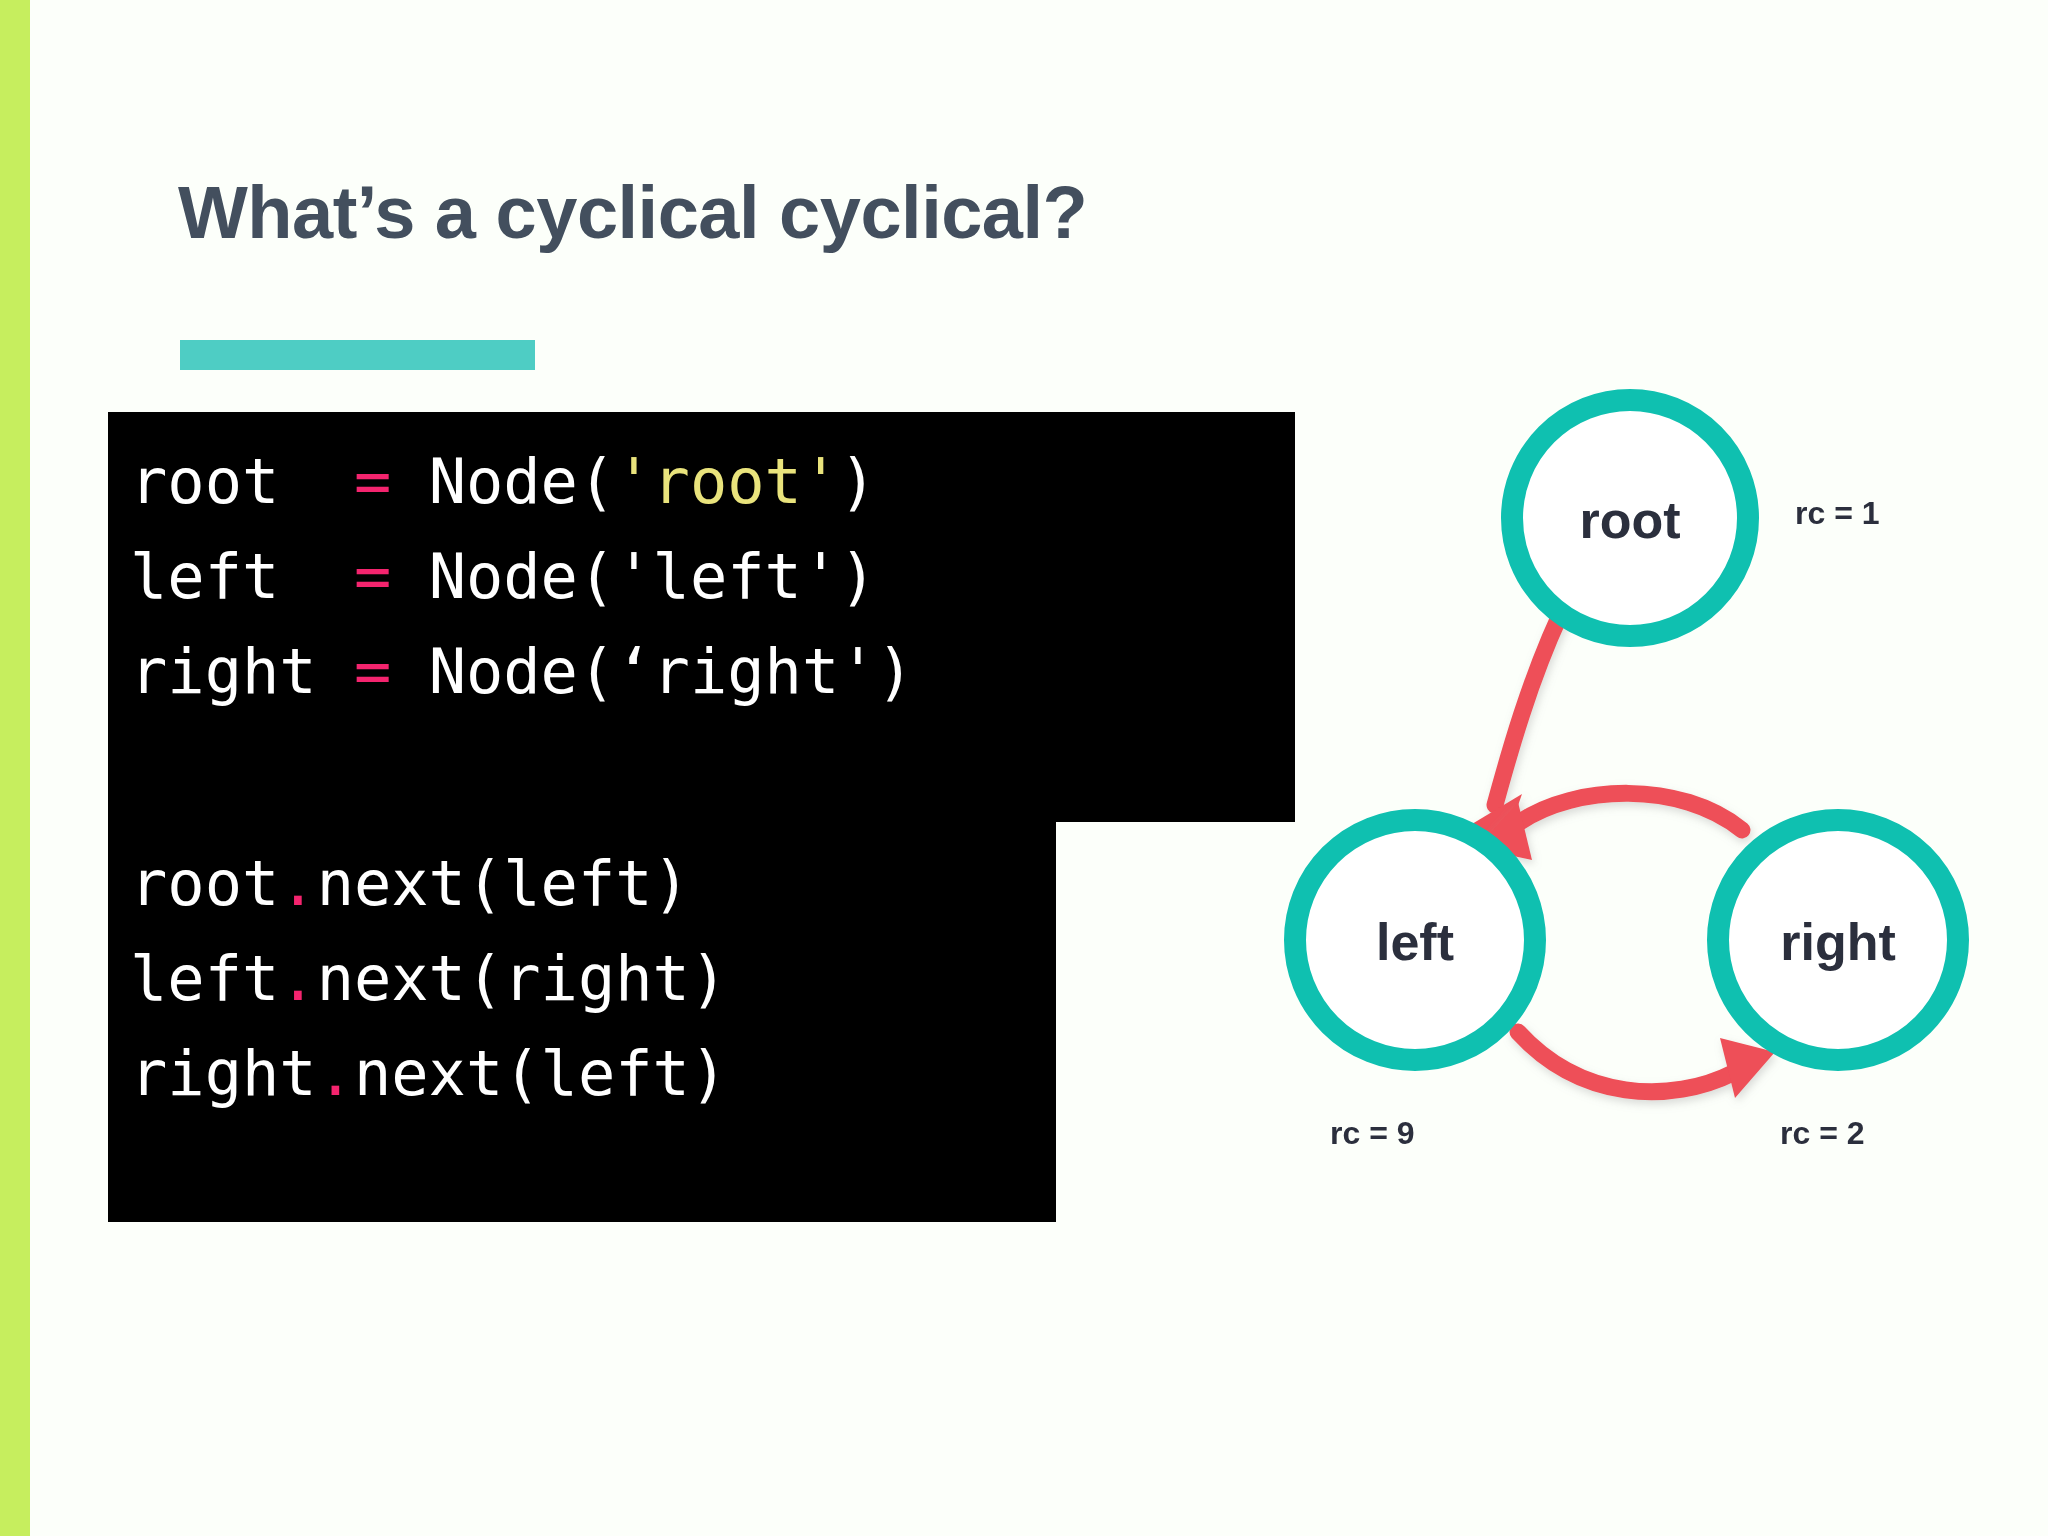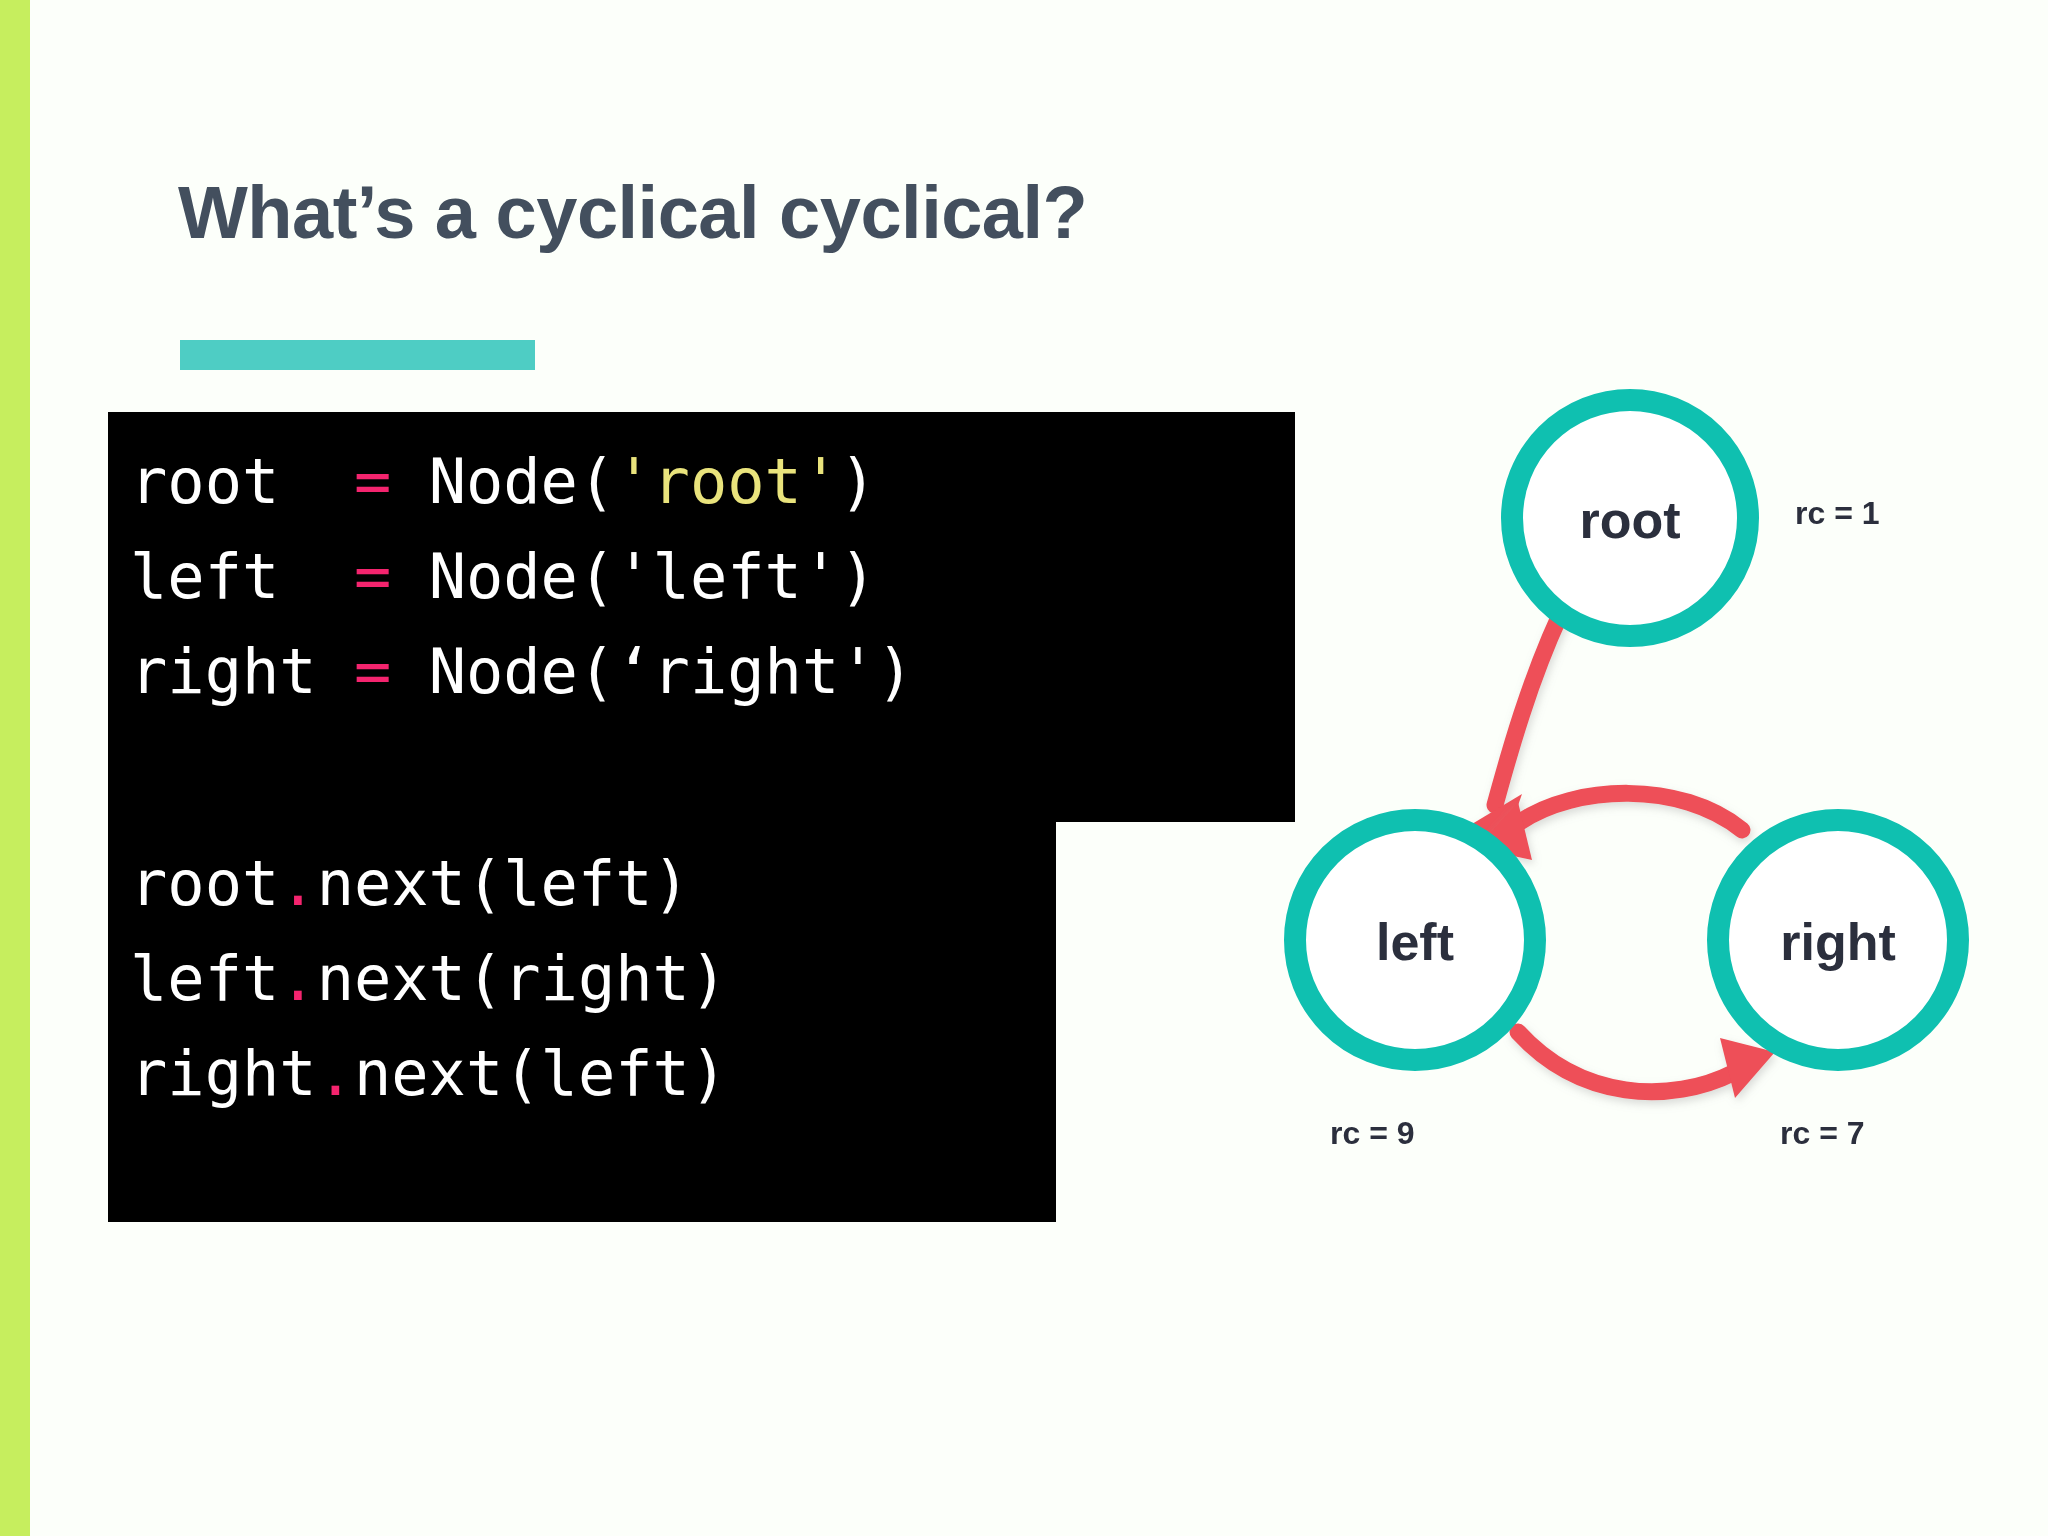--- a/index.html
+++ b/index.html
@@ -149,15 +149,15 @@
     </g>
 
     <g>
       <circle cx="608" cy="580" r="120" fill="#ffffff" stroke="#0fc0b0" stroke-width="22"></circle>
       <text class="node-text" x="608" y="600" text-anchor="middle">right</text>
     </g>
   </svg>
 
   <div class="rc-label" id="rc-label-root">rc = 1</div>
   <div class="rc-label" id="rc-label-left">rc = 9</div>
-  <div class="rc-label" id="rc-label-right">rc = 7</div>
+  <div class="rc-label" id="rc-label-right">rc = 2</div>
 
 </div>
 
 </body></html>

